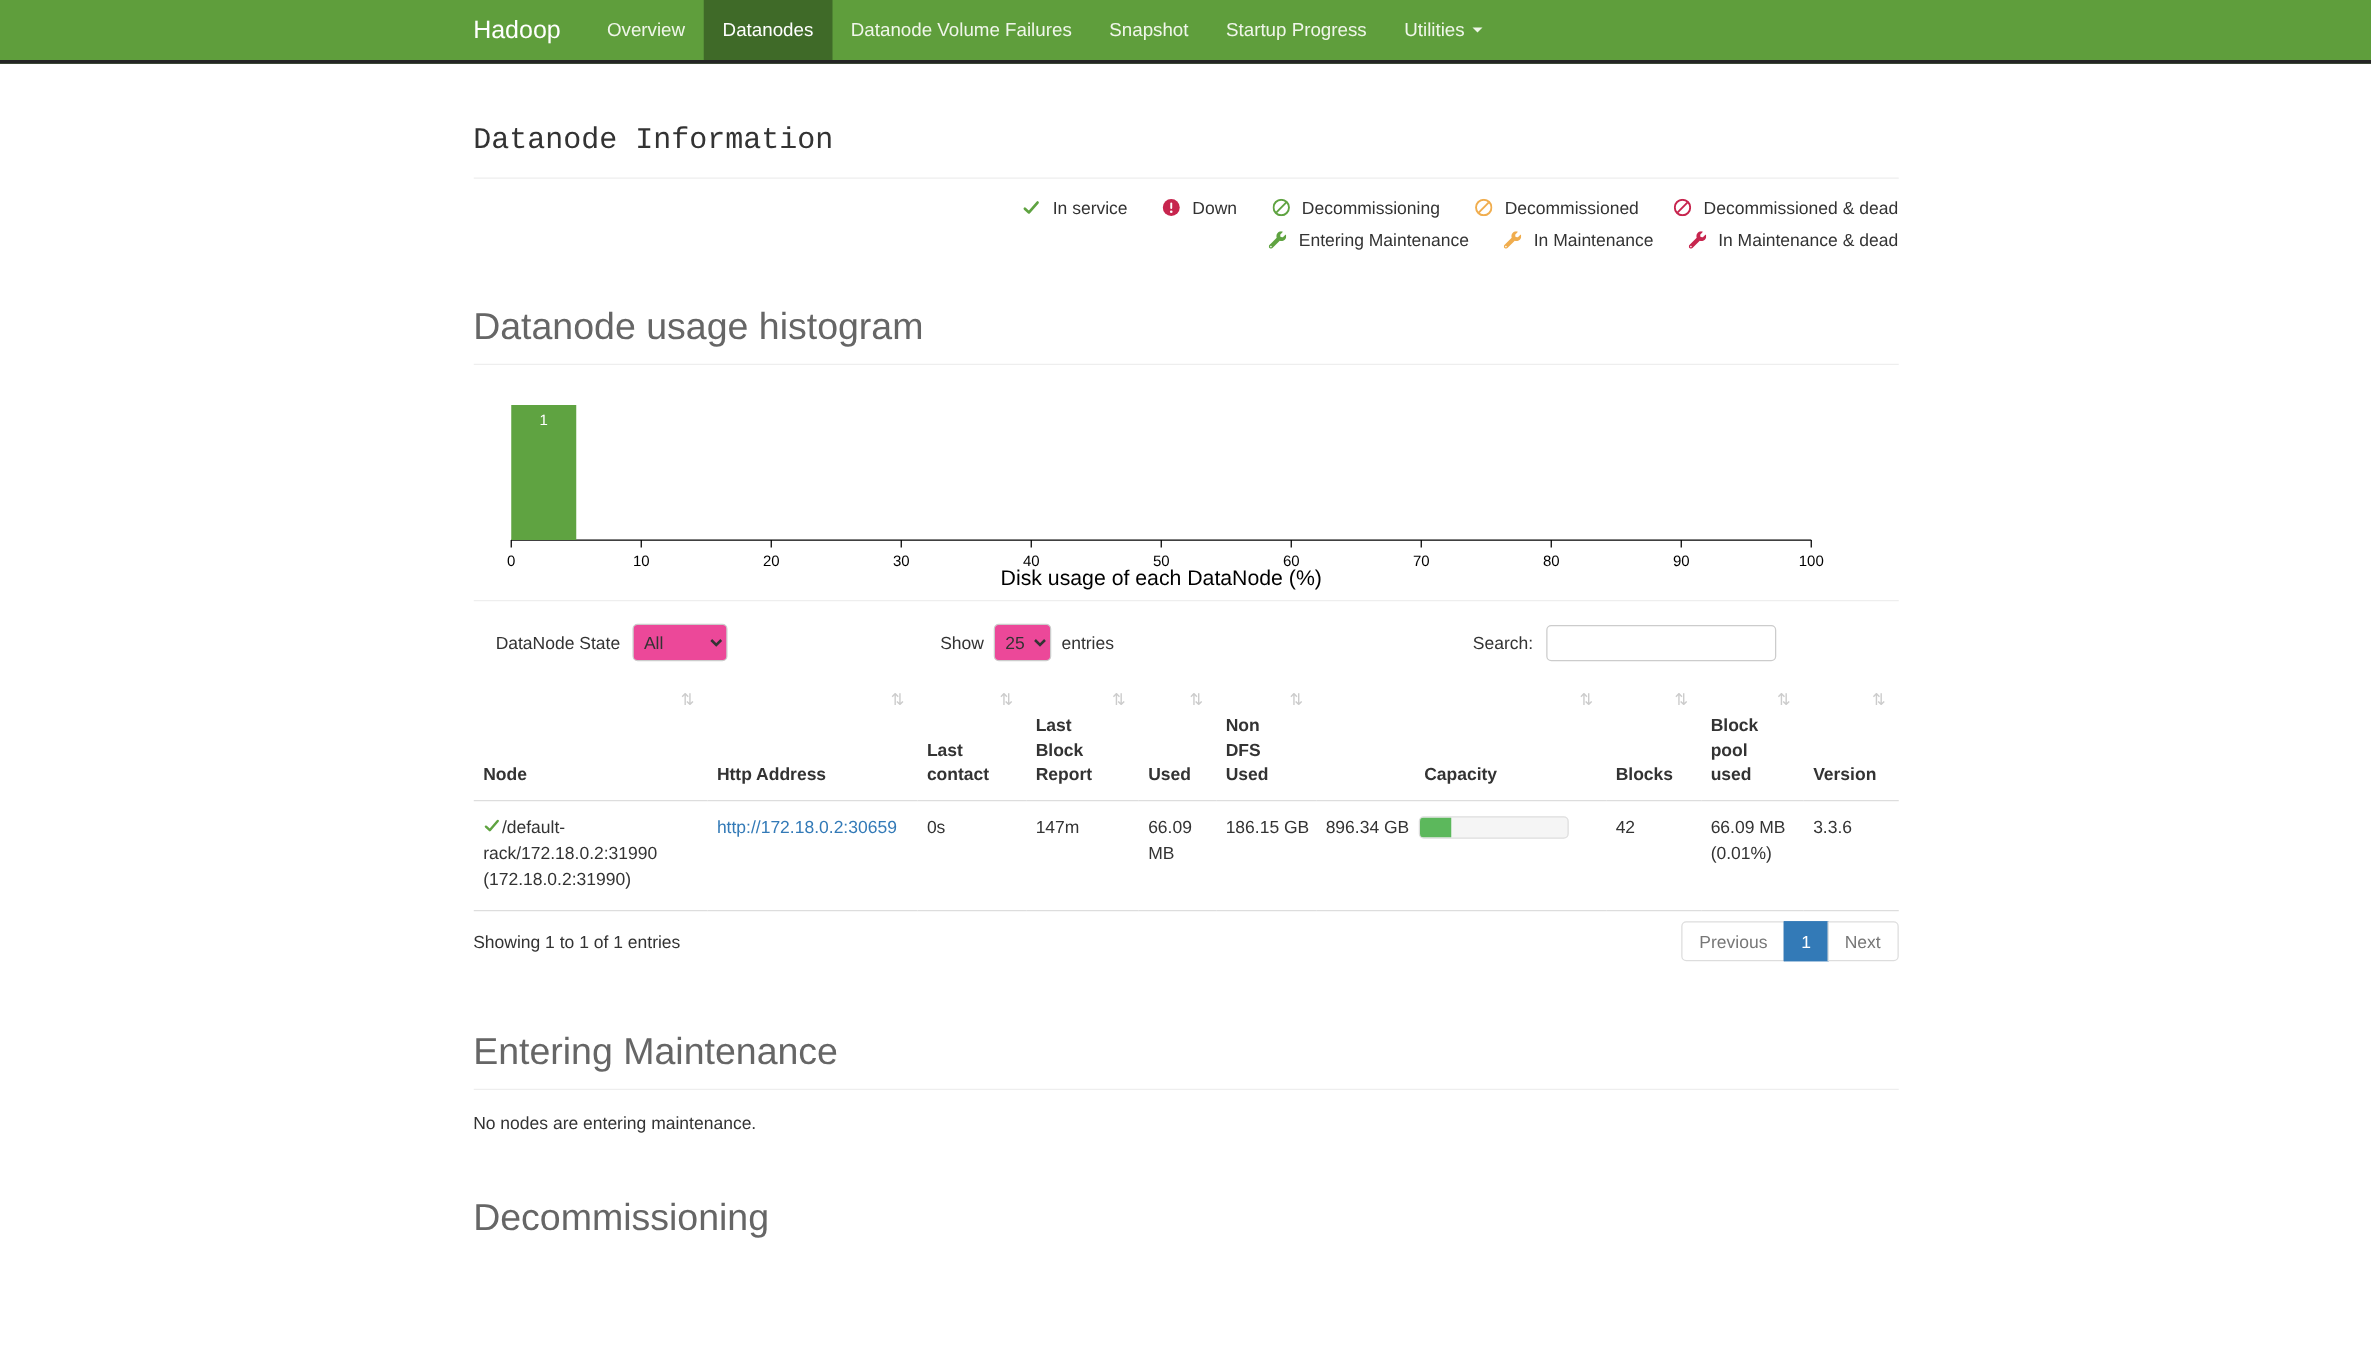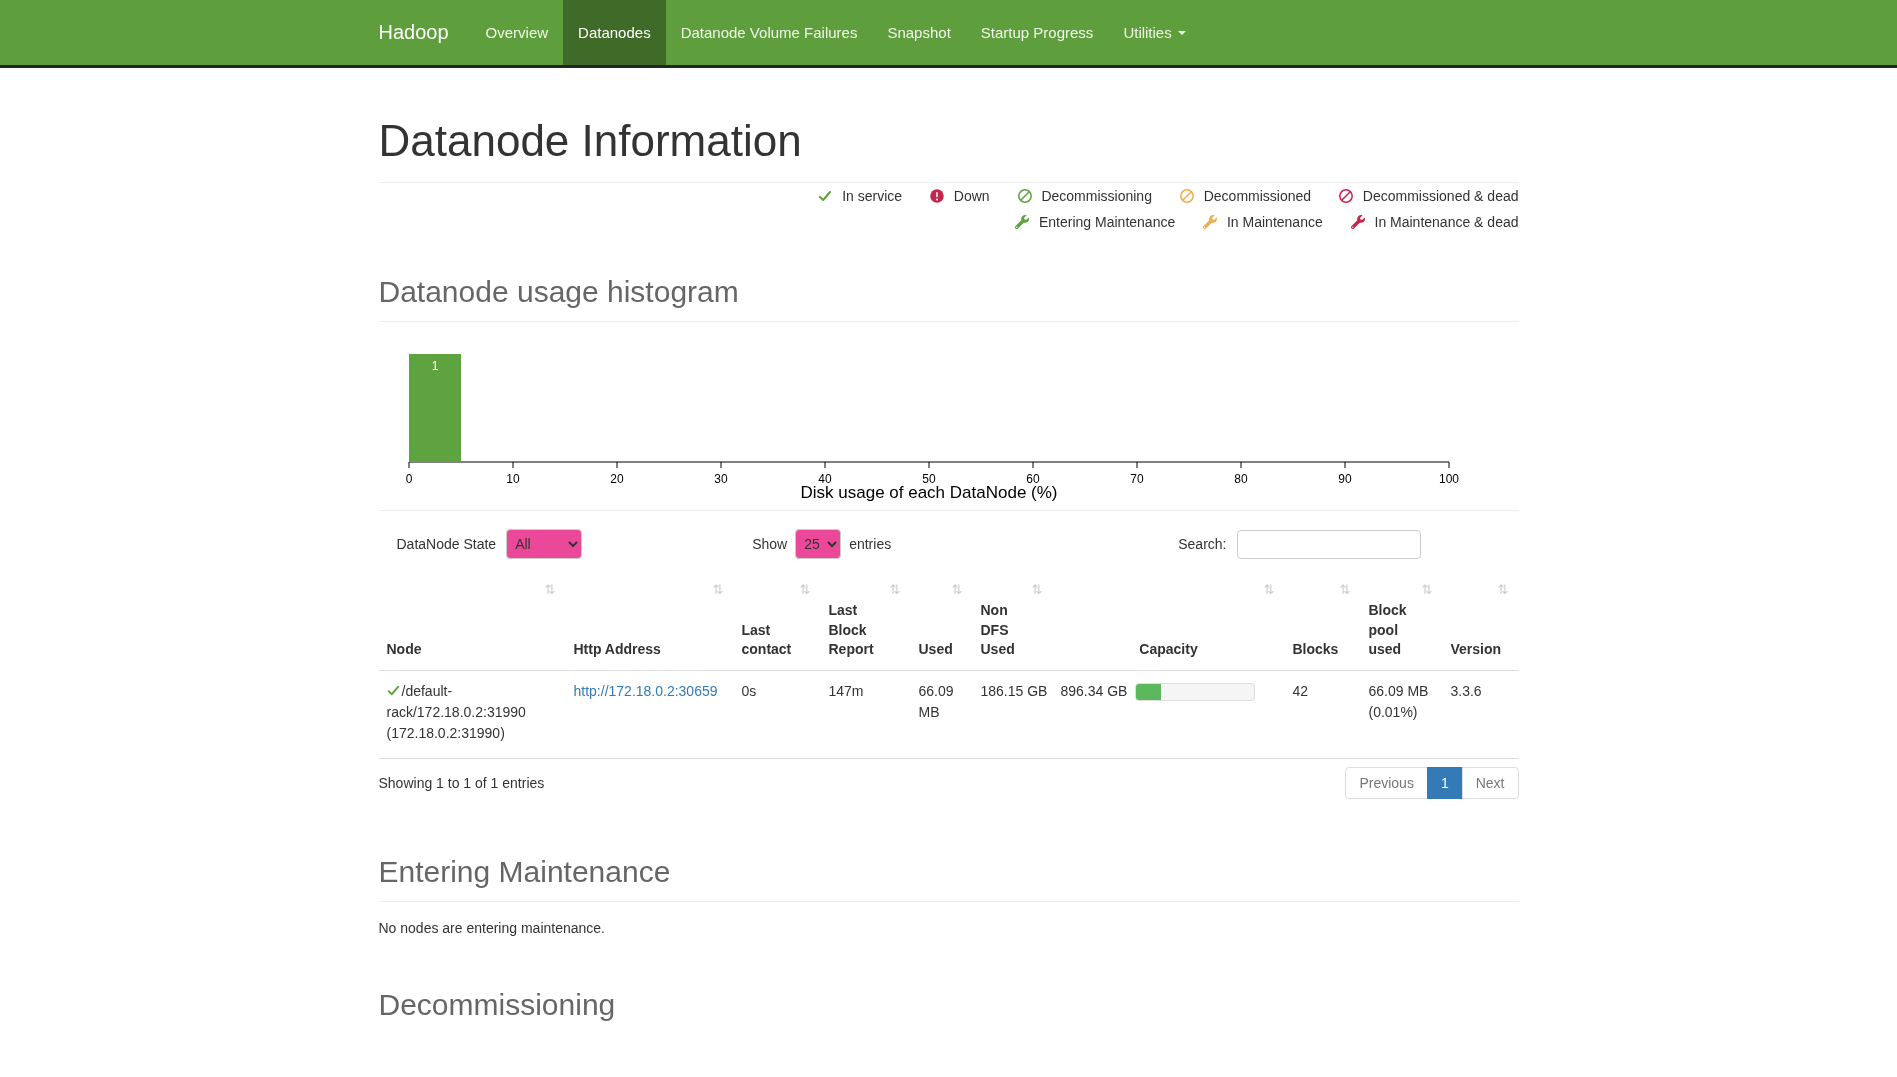--- a/index.html
+++ b/index.html
@@ -4,35 +4,35 @@
 <style>
   * { box-sizing: border-box; }
   html,body { margin:0; padding:0; }
   body {
     width:1897px; height:1077px; overflow:hidden;
     background:#fff; color:#333;
     font-family:"Liberation Sans","DejaVu Sans",sans-serif;
     font-size:14px;
   }
   
-  .navbar { height:68px; background:#5f9e3c; border-bottom:3px solid #252525; }
+  .navbar { height:51px; background:#5f9e3c; border-bottom:3px solid #252525; }
   .nav-inner { width:1140px; margin:0 auto; height:100%; display:flex; align-items:stretch; }
   .brand { display:flex; align-items:center; color:#fff; font-size:20px; padding-right:22px; cursor:pointer; text-decoration:none; }
   ul.nav { display:flex; list-style:none; margin:0; padding:0;justify-content:center; }
   ul.nav li { display:flex; align-items:center; padding:0 15px; color:#f0f6ea; font-size:15px; cursor:pointer; white-space:nowrap; }
   ul.nav li.active { background:#3f6a28; color:#fff; }
   .caret { display:inline-block; width:0; height:0; margin-left:6px;
     border-top:4px solid currentColor; border-left:4px solid transparent; border-right:4px solid transparent; }
   
   .container { width:1140px; margin:0 auto; }
-  h1.page-title { font-size:44px; font-weight:400; color:#333; margin:48px 0 16px; }
+  h1.page-title { font-size:24px; font-weight:400; color:#333; margin:48px 0 16px;font-family:Liberation Mono, monospace; }
   hr.divider { border:0; border-top:1px solid #eee; margin:0; }
   .section-h { font-size:30px; font-weight:400; color:#666; margin:40px 0 12px; }
   
-  .legend { text-align:right; font-size:14px; line-height:26px; color:#333; }
+  .legend { text-align:right; font-size:14px; line-height:26px; margin-top:10px; color:#333; }
   .legend-item { margin-left:24px; white-space:nowrap; }
   .licon { width:14px; height:14px; vertical-align:-2px; margin-right:6px; }
   
   svg.hist { display:block; margin-top:10px; }
   .tick-label { font-size:12px; fill:#000; }
   .bar-label { font-size:12px; fill:#fff; }
   .axis-title { font-size:17px; fill:#000; }
   
   .controls { display:flex; align-items:center; margin:18px 0 6px; padding-left:18px; }
   .ctl-label { margin-right:10px; }

